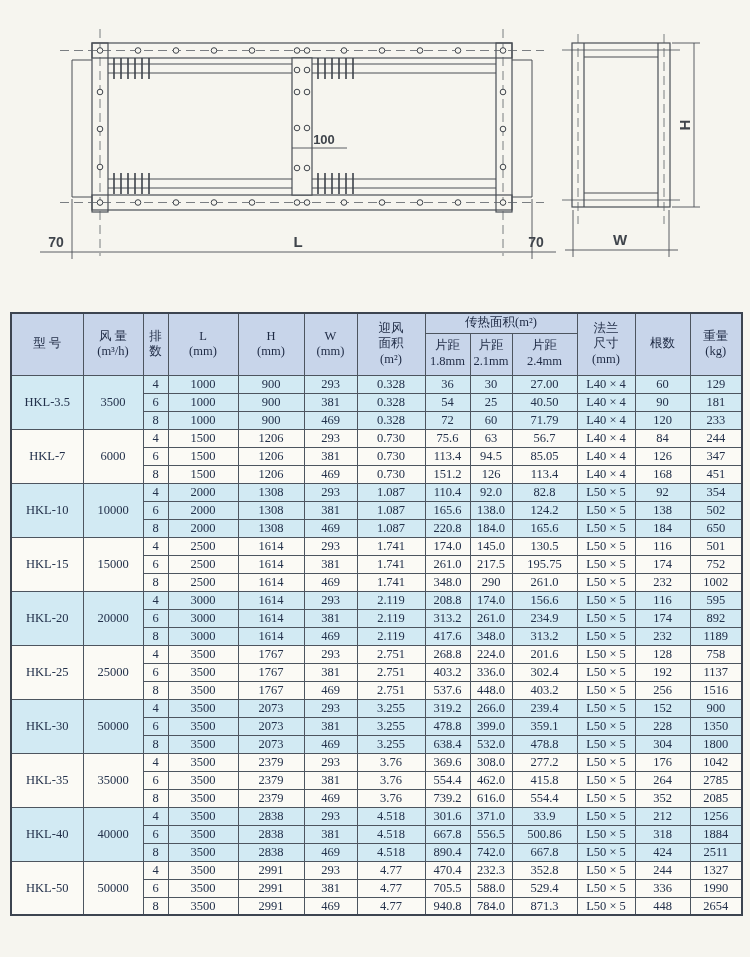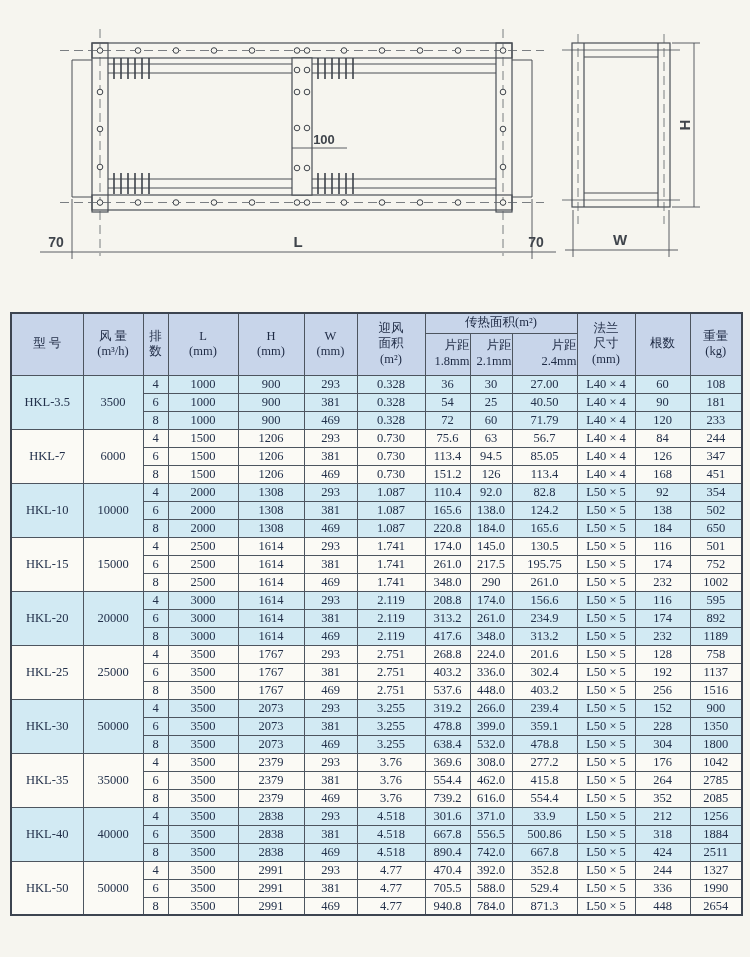--- a/index.html
+++ b/index.html
@@ -38,21 +38,21 @@
     white-space:nowrap;
   }
   .spec-table thead th {
     background:#c8d5ea;
     font-weight:normal;
     font-size:12.5px;
     color:#1e2a44;
     line-height:1.25;
   }
   .spec-table thead tr.group-row th { height:20px; }
-  .spec-table thead tr.sub-row th { height:42px;text-align:right; }
+  .spec-table thead tr.sub-row th { height:42px; }
   .spec-table td {
     height:18px;
     font-size:12.5px;
     line-height:1;
     color:#22304a;
   }
   tr.band-blue td { background:#d2eaf3; }
   tr.band-white td { background:#fbfaf5; }
   .hdr-line { display:block; }
 </style>
@@ -267,21 +267,21 @@
           <td>4</td>
           <td>1000</td>
           <td>900</td>
           <td>293</td>
           <td>0.328</td>
           <td>36</td>
           <td>30</td>
           <td>27.00</td>
           <td>L40 × 4</td>
           <td>60</td>
-          <td>108</td>
+          <td>129</td>
         </tr>
         <tr class="band-blue">
           <td>6</td>
           <td>1000</td>
           <td>900</td>
           <td>381</td>
           <td>0.328</td>
           <td>54</td>
           <td>25</td>
           <td>40.50</td>
@@ -632,21 +632,21 @@
         </tr>
         <tr class="band-white">
           <td rowspan="3">HKL-50</td>
           <td rowspan="3">50000</td>
           <td>4</td>
           <td>3500</td>
           <td>2991</td>
           <td>293</td>
           <td>4.77</td>
           <td>470.4</td>
-          <td>392.0</td>
+          <td>232.3</td>
           <td>352.8</td>
           <td>L50 × 5</td>
           <td>244</td>
           <td>1327</td>
         </tr>
         <tr class="band-white">
           <td>6</td>
           <td>3500</td>
           <td>2991</td>
           <td>381</td>

